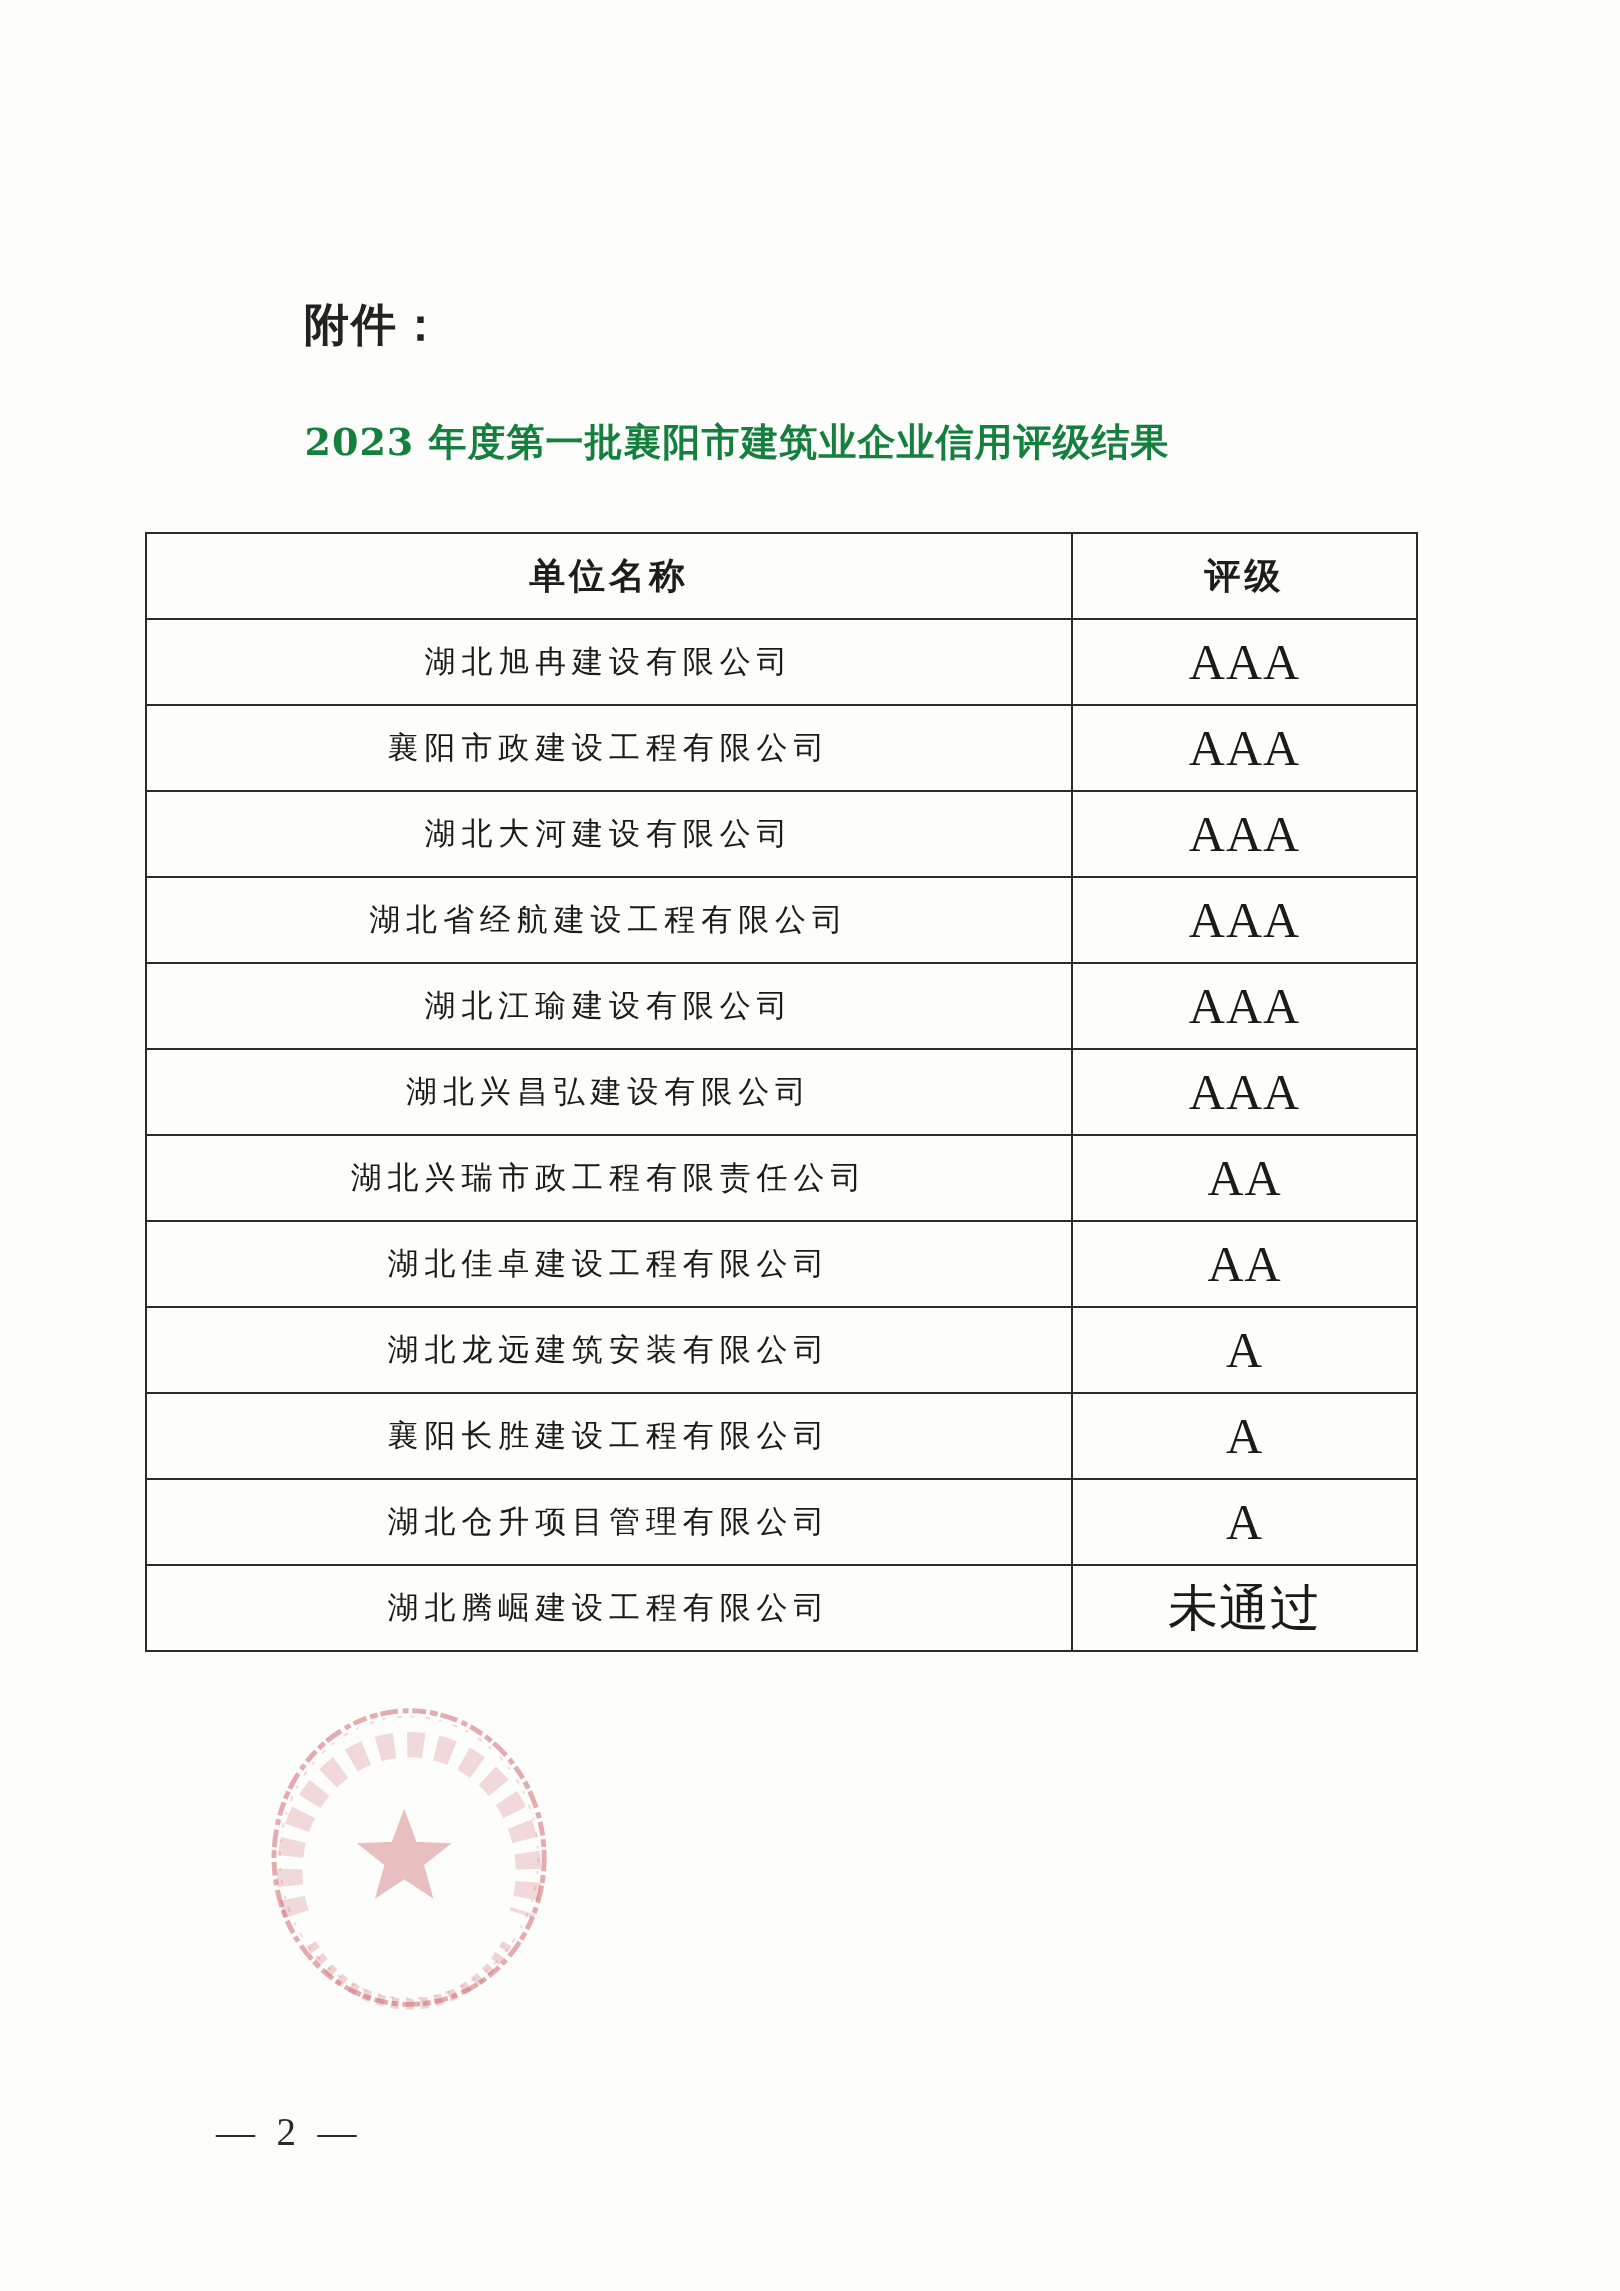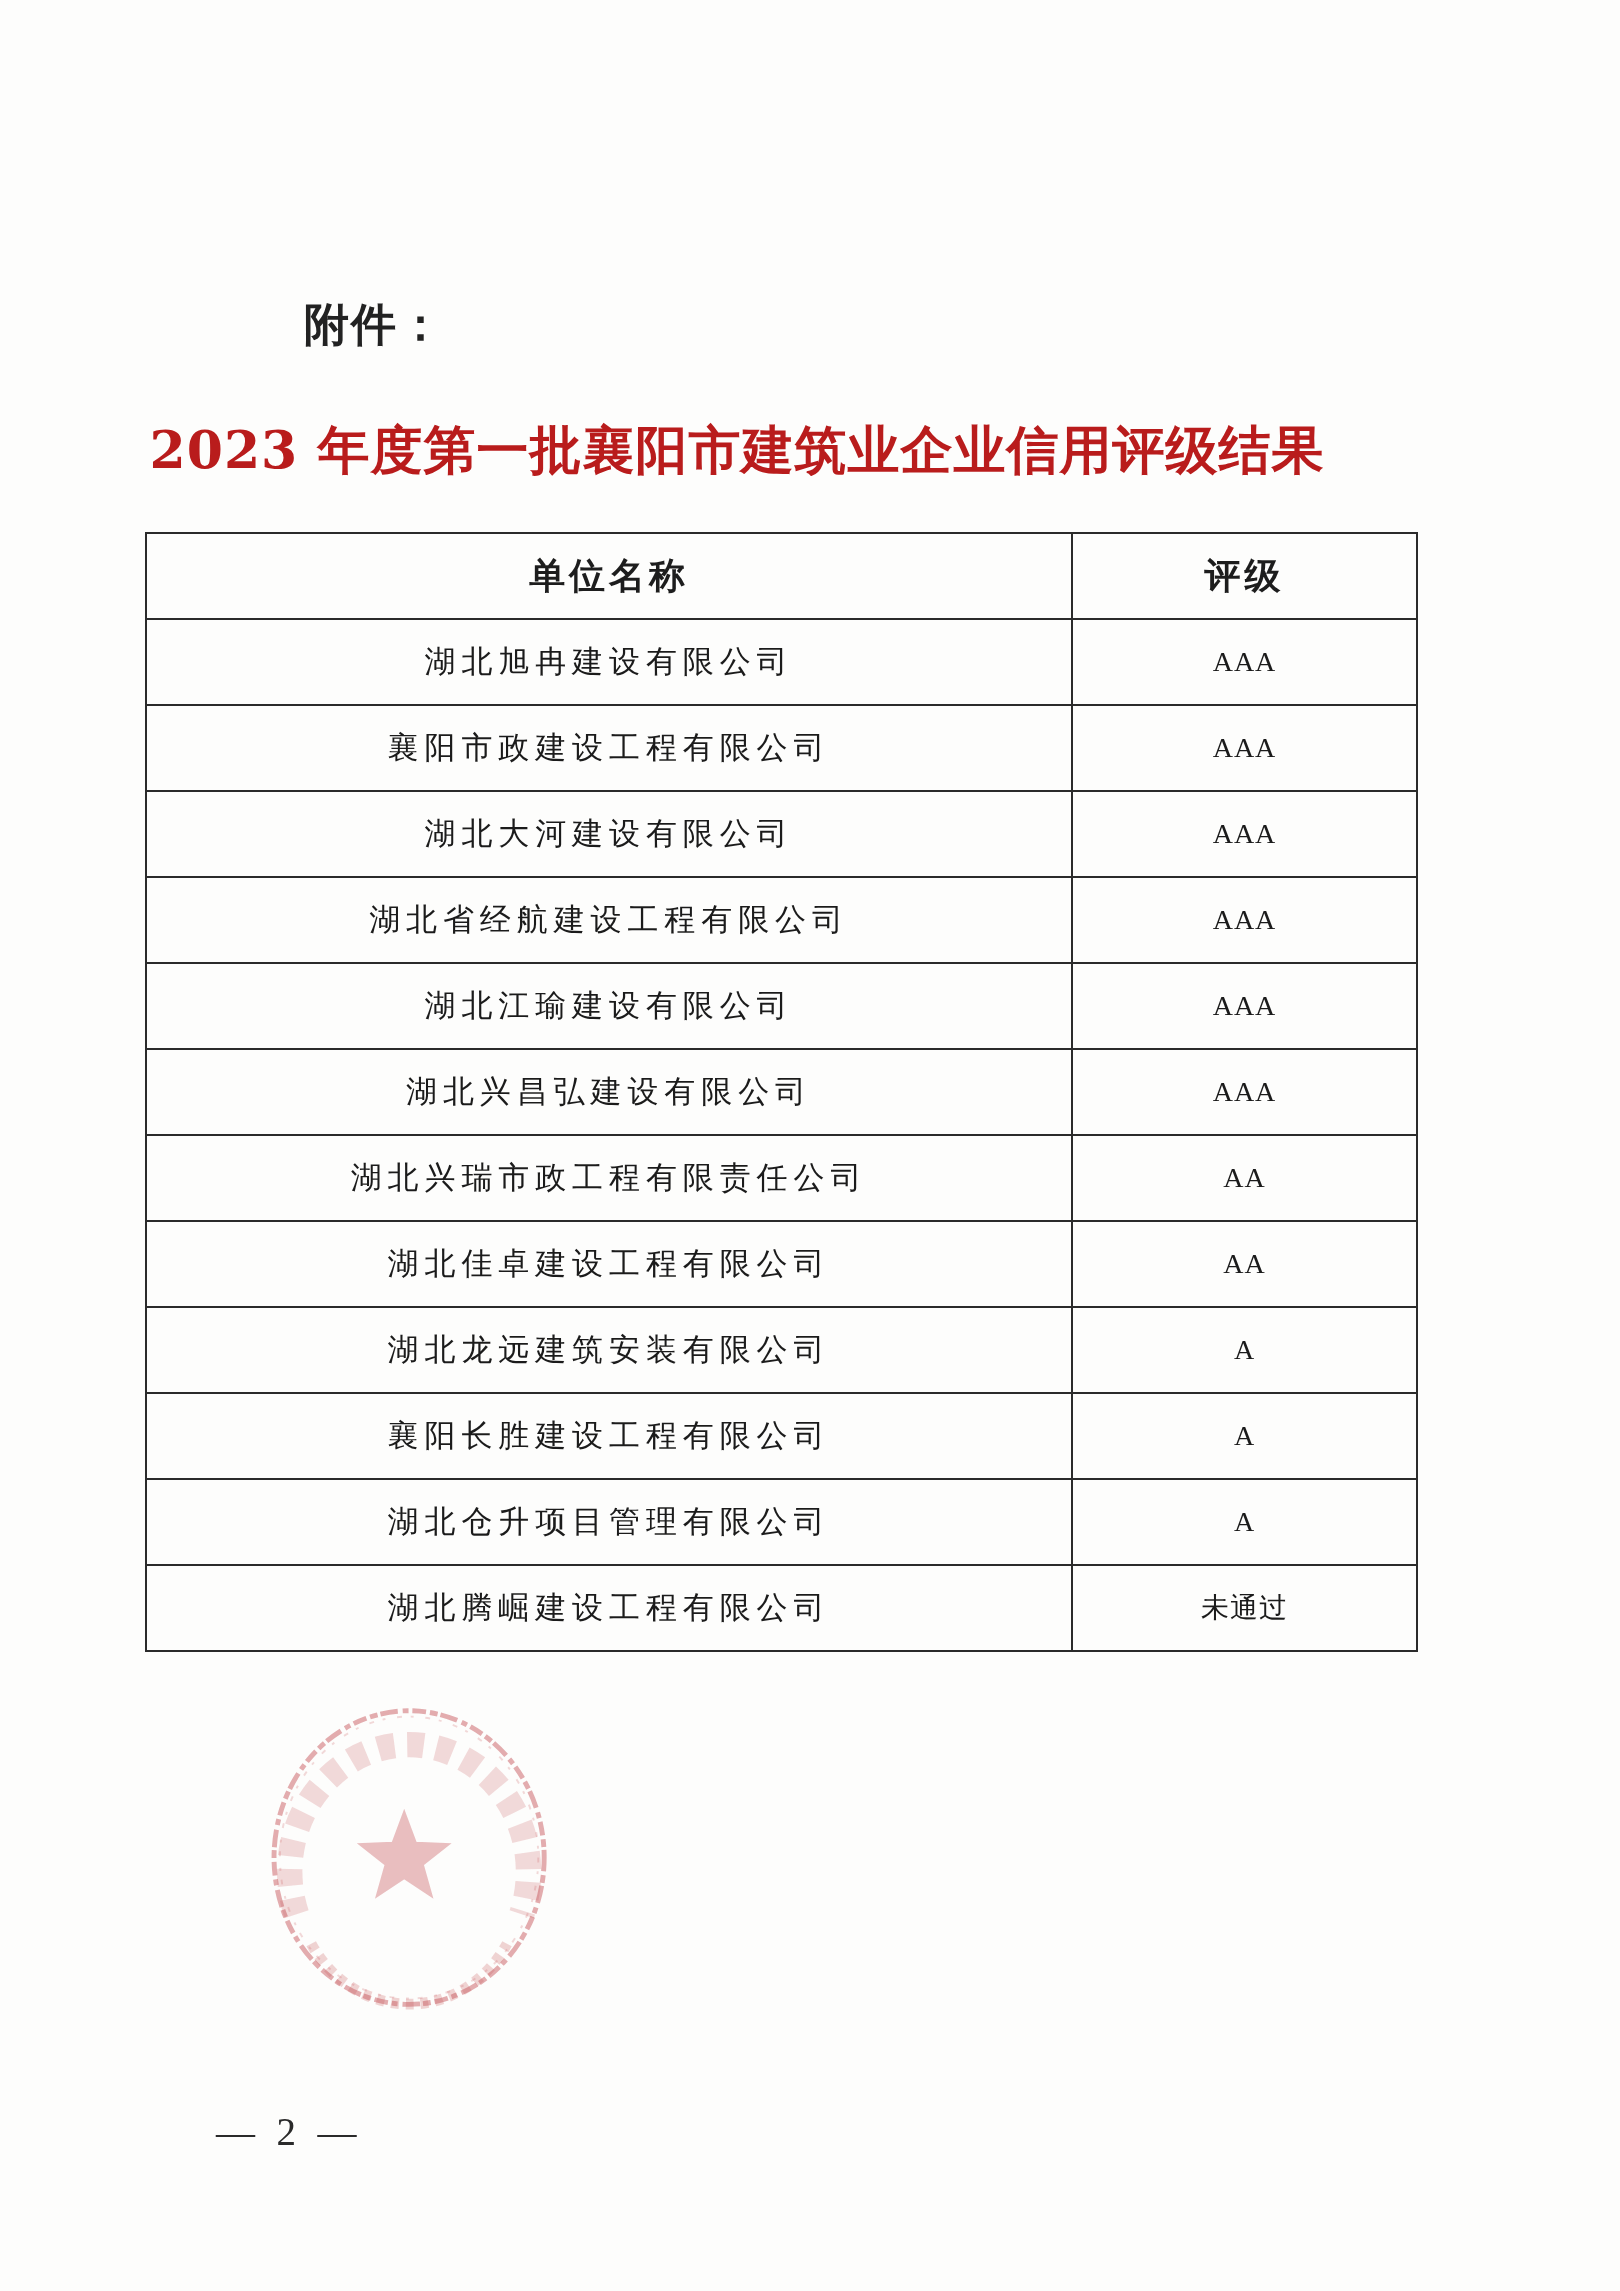--- a/index.html
+++ b/index.html
@@ -30,24 +30,24 @@
     letter-spacing: 2px;
   }
   .doc-title {
     position: absolute;
     left: 102px;
     top: 420px;
     width: 1270px;
     text-align: center;
     font-family: "DejaVu Serif", "Liberation Serif", serif;
     font-weight: 700;
-    font-size: 52px;
+    font-size: 38px;
     line-height: 1.15;
     letter-spacing: 1px;
-    color: #b91c1c;
+    color: #15803d;
     white-space: nowrap;
   }
   table.ratings {
     position: absolute;
     left: 145px;
     top: 532px;
     width: 1271px;
     border-collapse: collapse;
     table-layout: fixed;
     border: 2.9px solid #262626;
@@ -74,21 +74,21 @@
   td.company {
     font-family: "DejaVu Serif", "Liberation Serif", serif;
     font-weight: 400;
     font-size: 31px;
     letter-spacing: 5.9px;
     color: #1b1b1b;
   }
   td.rating {
     font-family: "Liberation Serif", "DejaVu Serif", serif;
     font-weight: 400;
-    font-size: 28px;
+    font-size: 50px;
     letter-spacing: 1px;
     color: #1b1b1b;
   }
   .page-number {
     position: absolute;
     left: 216px;
     top: 2109px;
     font-family: "Liberation Serif", "DejaVu Serif", serif;
     font-size: 39px;
     color: #2a2a2a;

